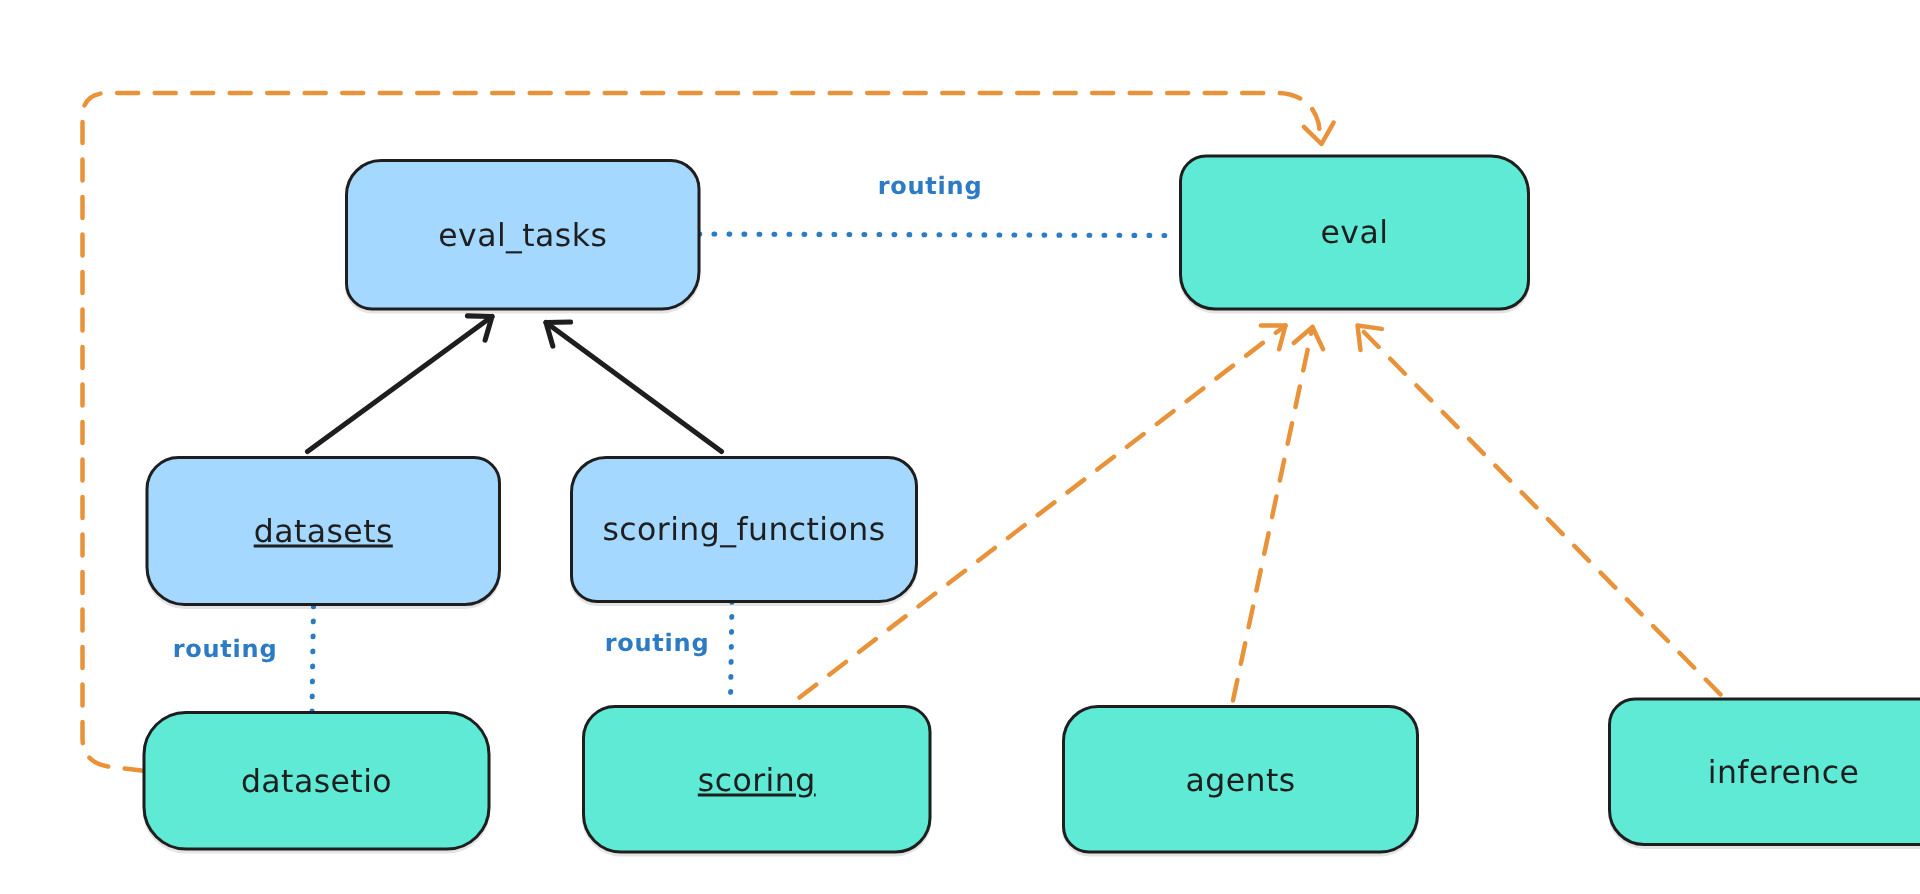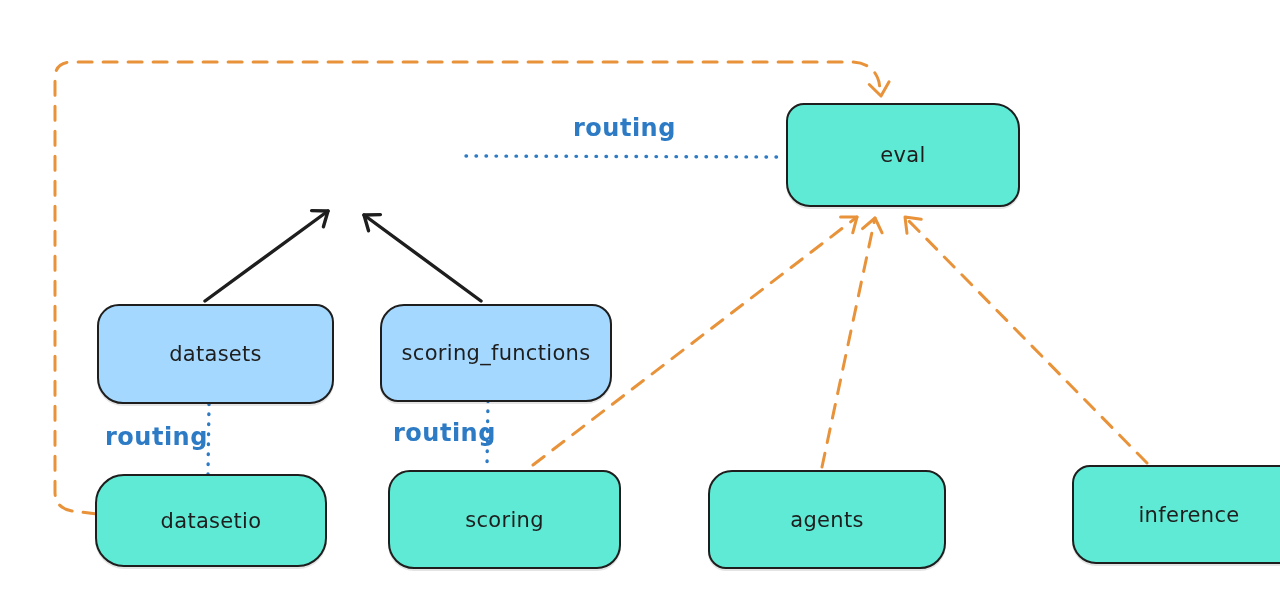--- a/index.html
+++ b/index.html
@@ -13,23 +13,23 @@
     position:absolute;display:flex;align-items:center;justify-content:center;
     border:2.6px solid #1e1e1e;color:#1e1e1e;
     font-size:21px;letter-spacing:0.3px;
     box-shadow:0 2px 0 rgba(30,30,30,0.12);
     background:#fff;
   }
   .node.blue{background:#a5d8ff;}
   .node.green{background:#5eead4;}
   .r1{border-radius:24px 20px 26px 18px;}
   .r2{border-radius:18px 26px 20px 24px;}
-  .r3{border-radius:22px 18px 24px 26px;}
+  .r3{border-radius:22px 18px 24px 26px;text-decoration:underline;}
   .edge-label{
-    position:absolute;color:#2d7bc5;font-weight:bold;font-size:24px;
+    position:absolute;color:#2d7bc5;font-weight:bold;font-size:16px;
     text-align:center;letter-spacing:0.5px;
   }
 </style>
 </head>
 <body>
 
 <div class="canvas">
 
   <svg class="edge-layer" viewBox="0 0 1280 596" xmlns="http://www.w3.org/2000/svg">
     <defs>
@@ -48,20 +48,23 @@
     <path d="M209,404 L208,474" fill="none" stroke="#2d7bc5" stroke-width="3.4" stroke-linecap="round" stroke-dasharray="0.5 9.5"></path>
     <path d="M488,401 L487,467" fill="none" stroke="#2d7bc5" stroke-width="3.4" stroke-linecap="round" stroke-dasharray="0.5 9.5"></path>
 
     <path d="M533,465 L857,217" fill="none" stroke="#e8923a" stroke-width="3" stroke-linecap="round" stroke-dasharray="14 11" marker-end="url(#ah-orange)"></path>
     <path d="M822,467 L875,218" fill="none" stroke="#e8923a" stroke-width="3" stroke-linecap="round" stroke-dasharray="14 11" marker-end="url(#ah-orange)"></path>
     <path d="M1147,463 L905,217" fill="none" stroke="#e8923a" stroke-width="3" stroke-linecap="round" stroke-dasharray="14 11" marker-end="url(#ah-orange)"></path>
 
     <path d="M97,514 L72,511 Q55,508 55,492 L55,78 Q55,62 72,62 L852,62 Q874,63 879,82 L881,96" fill="none" stroke="#e8923a" stroke-width="3" stroke-linecap="round" stroke-dasharray="14 11" marker-end="url(#ah-orange)"></path>
   </svg>
 
+  <div class="node blue r1" style="left:230px;top:106px;width:233px;height:97px;">
+    <span>eval_tasks</span>
+  </div>
 
   <div class="node green r2" style="left:786px;top:103px;width:230px;height:100px;">
     <span>eval</span>
   </div>
 
   <div class="node blue r3" style="left:97px;top:304px;width:233px;height:96px;">
     <span>datasets</span>
   </div>
 
   <div class="node blue r1" style="left:380px;top:304px;width:228px;height:94px;">

